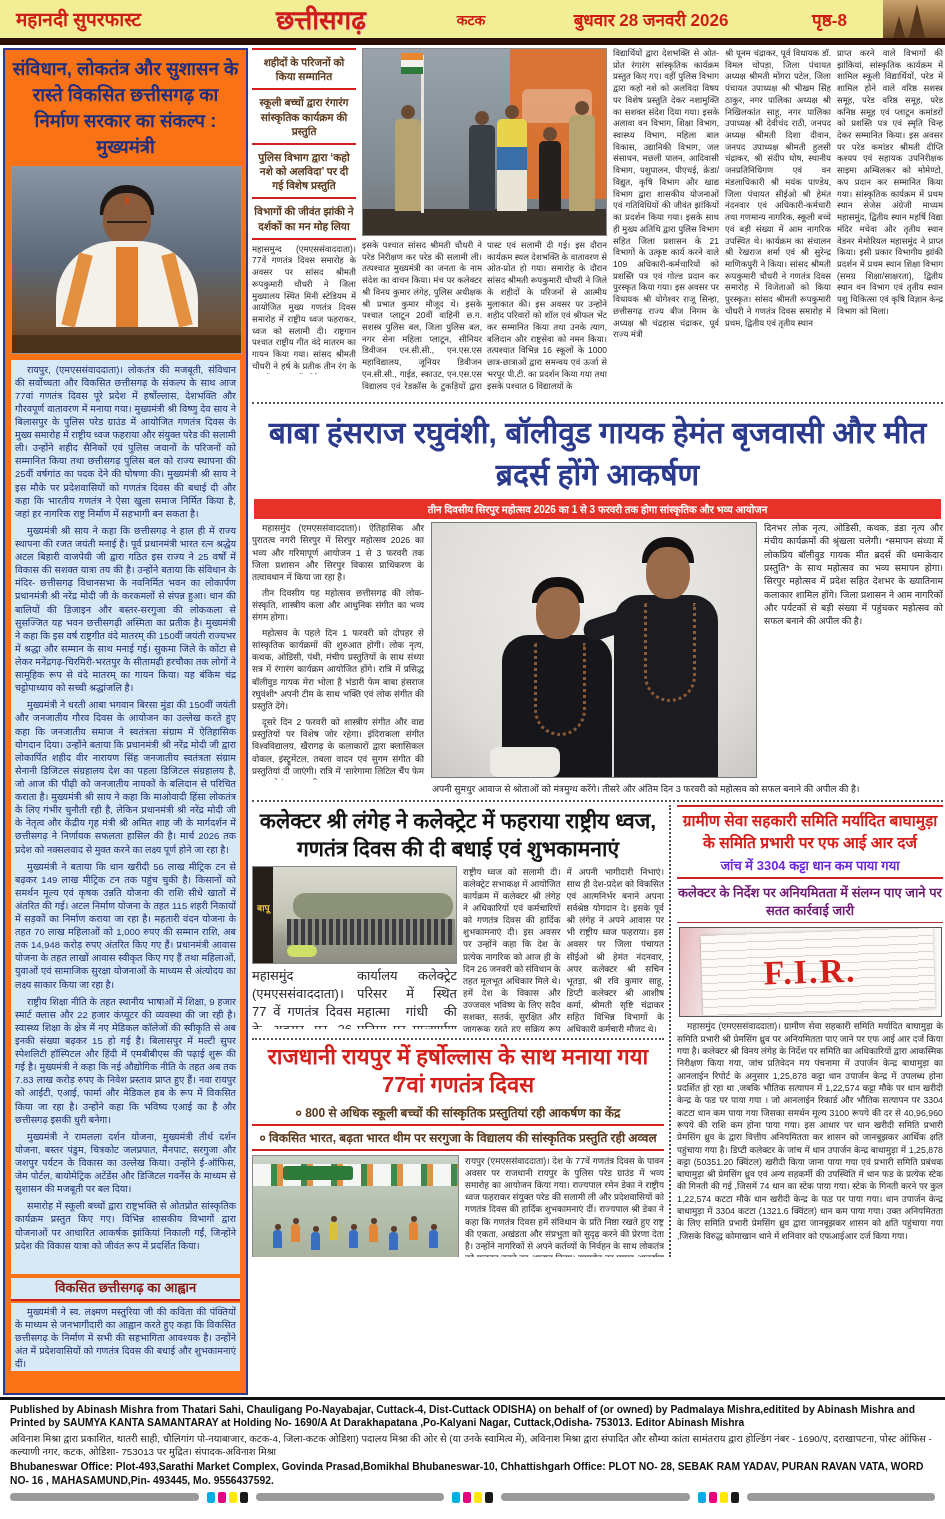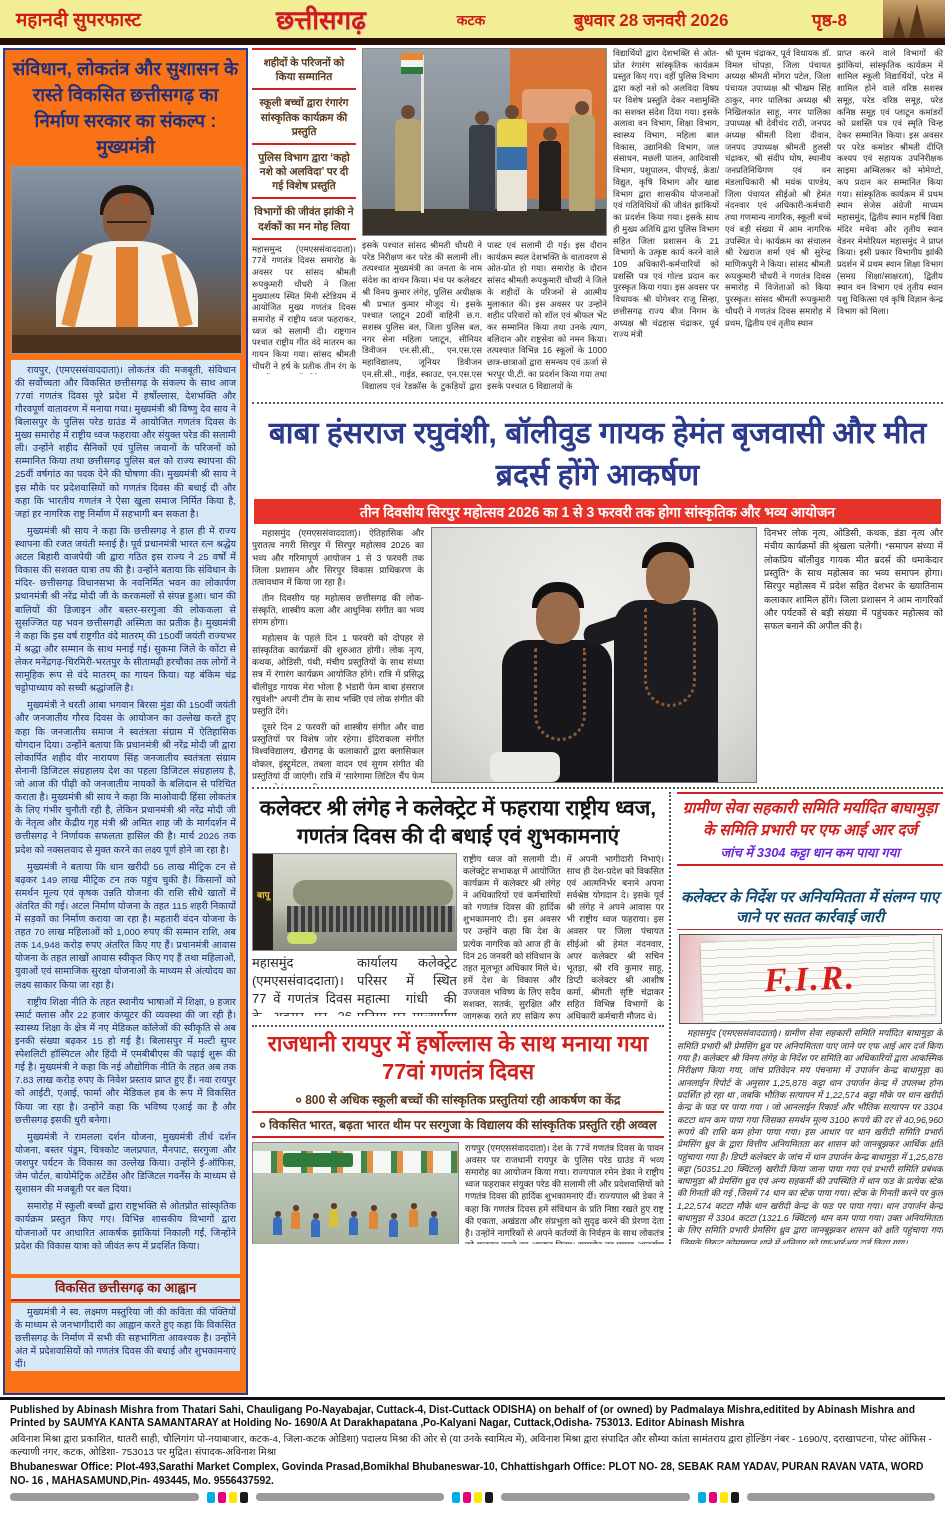--- a/index.html
+++ b/index.html
@@ -70,21 +70,21 @@
   .fg2{left:106px;width:26px;height:86px;background:#3a3f46;}
   .fg3{left:134px;width:30px;height:92px;background:linear-gradient(180deg,#e8d44c 30%,#3a6ea8 30%,#3a6ea8 55%,#e8e4d8 55%);}
   .fg4{left:176px;width:22px;height:70px;background:#23201e;}
   .fg5{left:206px;width:26px;height:96px;background:#b5a472;}
   .undercols{display:flex;gap:5px;margin-top:4px;}
   .undercols .a2col{flex:1;height:152px;}
   .a2tall{flex:1;height:348px;}
 
   
   .h2navy{margin:8px 4px 2px 4px;font-size:30px;line-height:1.4;font-weight:bold;color:#2b3a8c;text-align:center;}
-  .banner{margin:3px 2px;background:#e63228;color:#fff;font-weight:bold;font-size:14px;text-align:center;padding:3px 2px;}
+  .banner{margin:3px 2px;background:#e63228;color:#fff;font-weight:bold;font-size:10px;text-align:center;padding:3px 2px;}
   .a3row{display:flex;gap:7px;height:258px;margin-top:3px;overflow:hidden;}
   .a3left{width:172px;flex:none;}
   .a3left p{margin:0 0 3px 0;font-size:8.8px;line-height:1.4;color:#26262e;text-align:justify;text-indent:10px;}
   .photo-singers{position:relative;width:324px;height:254px;border:1px solid #777;overflow:hidden;
                  background:radial-gradient(circle at 50% 30%,#f0efec 0%,#dddcd8 70%,#c9c8c4 100%);}
   .sg{position:absolute;}
   .sg-body1{left:70px;top:112px;width:110px;height:150px;background:#17161a;border-radius:26px 26px 0 0;}
   .sg-body2{left:182px;top:72px;width:104px;height:190px;background:#1c1b20;border-radius:26px 26px 0 0;}
   .sg-head1{left:104px;top:64px;width:44px;height:52px;background:#9a6b4a;border-radius:45%;}
   .sg-head2{left:214px;top:24px;width:44px;height:52px;background:#9a6b4a;border-radius:45%;}
@@ -94,21 +94,21 @@
   .sg-neck2{left:212px;top:80px;width:46px;height:96px;border:3px dotted #8a5a36;border-top:none;border-radius:0 0 26px 26px;}
   .sg-arm{left:150px;top:86px;width:86px;height:22px;background:#1c1b20;border-radius:12px;transform:rotate(-18deg);}
   .sg-pant{left:58px;top:224px;width:70px;height:30px;background:#eceae4;border-radius:8px;}
   .a3right{flex:1;}
   .a3right p{margin:0;font-size:9.2px;line-height:1.45;color:#26262e;text-align:justify;height:252px;overflow:hidden;}
   .a3cap{font-size:9.2px;color:#26262e;margin:2px 0 0 180px;height:16px;overflow:hidden;}
 
   
   .bottomrow{display:flex;margin-top:3px;height:452px;overflow:hidden;}
   .bleft{width:412px;flex:none;padding-right:5px;}
-  .bright{flex:1;border-left:2px dotted #555;padding-left:6px;overflow:hidden;font-style:italic;}
+  .bright{flex:1;border-left:2px dotted #555;padding-left:6px;overflow:hidden;}
 
   
   .h3black{margin:2px 0;font-size:21px;line-height:1.35;font-weight:bold;color:#141414;text-align:center;}
   .colrow{display:flex;gap:6px;height:168px;overflow:hidden;margin-top:2px;}
   .colphoto-stack{width:205px;flex:none;}
   .photo-collectorate{position:relative;width:203px;height:96px;border:1px solid #888;overflow:hidden;
       background:linear-gradient(180deg,#d9d9d0 0%,#c2c2b2 55%,#9d9d90 75%,#8d8d82 100%);}
   .pc-trees{position:absolute;left:40px;top:26px;width:160px;height:26px;background:#7c8468;border-radius:12px;opacity:.8;}
   .pc-crowd{position:absolute;left:34px;bottom:18px;width:168px;height:26px;
       background:repeating-linear-gradient(90deg,#3a3a40 0 4px,#8a8a7c 4px 7px);}
@@ -131,21 +131,21 @@
   .pp-ban{position:absolute;left:30px;top:10px;width:70px;height:14px;background:#2d7a3a;border-radius:3px;}
   .dn{position:absolute;width:9px;height:18px;border-radius:4px 4px 0 0;}
   .dn:before{content:"";position:absolute;left:50%;top:-6px;transform:translateX(-50%);width:6px;height:6px;border-radius:50%;background:#5a3a28;}
   .dnb{background:#3a6ec0;} .dno{background:#e0873a;} .dny{background:#d8c23a;}
   .rtext{font-size:8.8px;line-height:1.38;color:#26262e;text-align:justify;margin:0;}
 
   
   .firhead{margin:0;font-size:15.5px;line-height:1.4;font-weight:bold;color:#d41f1a;text-align:center;
            border-top:2px solid #d42020;padding-top:3px;}
   .firsub1{font-size:13px;font-weight:bold;color:#6d28d9;text-align:center;padding:3px 0;border-bottom:2px solid #d42020;}
-  .firsub2{font-size:15px;font-weight:bold;color:#0c4a6e;text-align:center;padding:4px 0 3px 0;border-bottom:1px solid #a33;margin-top:16px;}
+  .firsub2{font-size:13px;font-weight:bold;color:#701a75;text-align:center;padding:4px 0 3px 0;border-bottom:1px solid #a33;}
   .photo-fir{position:relative;width:261px;height:88px;border:1px solid #555;margin:4px auto 3px auto;overflow:hidden;
       background:linear-gradient(100deg,#e8b8bc 0%,#f3eeee 18%,#faf8f6 100%);}
   .fir-paper{position:absolute;left:22px;top:4px;width:232px;height:80px;background:#fbfaf7;transform:rotate(-2deg);
       box-shadow:0 0 3px rgba(0,0,0,.3);
       background-image:repeating-linear-gradient(180deg,#fbfaf7 0 7px,#d8d5cc 7px 8px);}
   .fir-word{position:absolute;left:50%;top:50%;transform:translate(-50%,-50%) rotate(-2deg);
       font-size:34px;font-weight:bold;color:#d41f1a;letter-spacing:2px;font-family:"Liberation Serif","DejaVu Serif",serif;}
   .firbody{font-size:8.8px;line-height:1.4;color:#26262e;text-align:justify;margin:2px 0 0 0;height:252px;overflow:hidden;text-indent:10px;}
 
   
@@ -255,20 +255,21 @@
           <div class="sg sg-head1"></div>
           <div class="sg sg-head2"></div>
           <div class="sg sg-neck1"></div>
           <div class="sg sg-neck2"></div>
           <div class="sg sg-pant"></div>
         </div>
         <div class="a3right">
           <p>दिनभर लोक नृत्य, ओडिसी, कथक, डंडा नृत्य और मंचीय कार्यक्रमों की श्रृंखला चलेगी। *समापन संध्या में लोकप्रिय बॉलीवुड गायक मीत ब्रदर्स की धमाकेदार प्रस्तुति* के साथ महोत्सव का भव्य समापन होगा। सिरपुर महोत्सव में प्रदेश सहित देशभर के ख्यातिनाम कलाकार शामिल होंगे। जिला प्रशासन ने आम नागरिकों और पर्यटकों से बड़ी संख्या में पहुंचकर महोत्सव को सफल बनाने की अपील की है।</p>
         </div>
       </div>
+      <div class="a3cap">अपनी सुमधुर आवाज से श्रोताओं को मंत्रमुग्ध   करेंगे। तीसरे और अंतिम  दिन 3 फरवरी को  महोत्सव को सफल बनाने की अपील की है।</div>
     </section>
 
     <div class="hdot"></div>
 
     <section class="bottomrow">
       <div class="bleft">
 
         <article>
           <h3 class="h3black">कलेक्टर श्री लंगेह ने कलेक्ट्रेट में फहराया राष्ट्रीय ध्वज, गणतंत्र दिवस की दी बधाई एवं शुभकामनाएं</h3>
           <div class="colrow">

